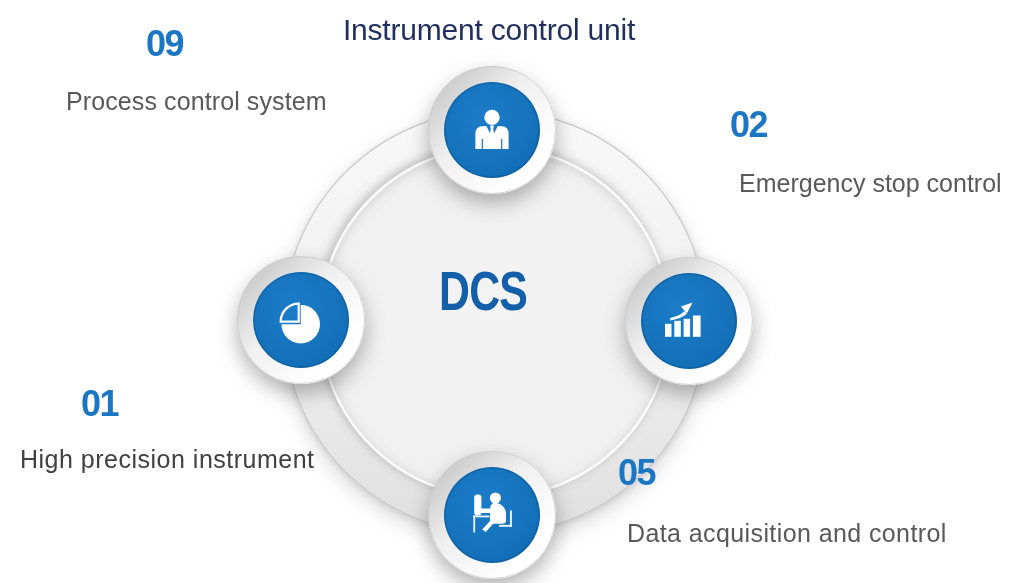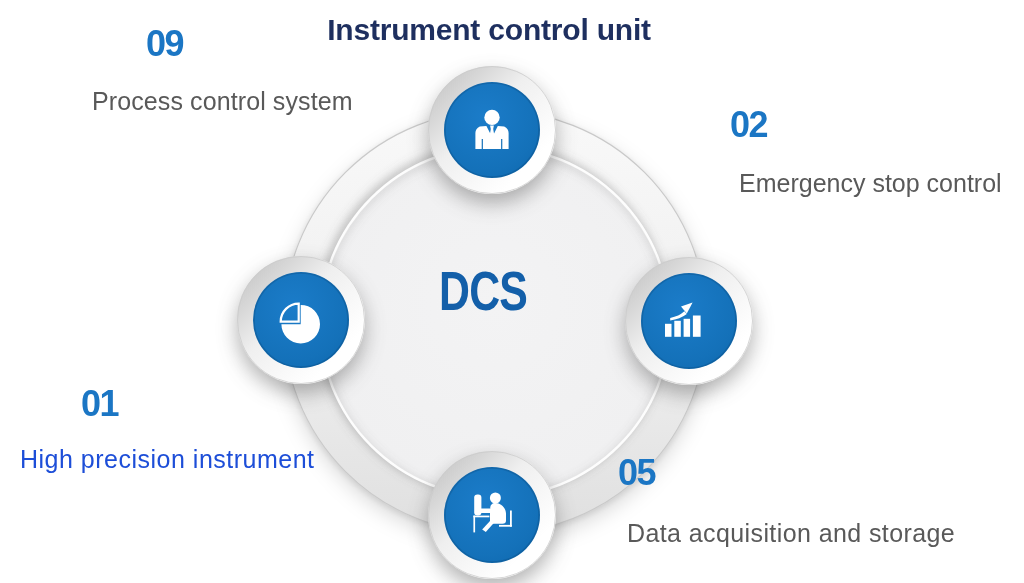--- a/index.html
+++ b/index.html
@@ -3,21 +3,21 @@
 <meta charset="utf-8">
 <style>
   html,body{margin:0;padding:0;}
   body{
     width:1024px;height:583px;position:relative;overflow:hidden;
     background:#ffffff;
     font-family:"Liberation Sans", sans-serif;
   }
   .abs{position:absolute;}
   .title{
-    font-weight:bold;font-size:30px;line-height:1;
+    font-weight:normal;font-size:30px;line-height:1;
     letter-spacing:-0.2px;white-space:nowrap;
     transform:translateX(-50%);
   }
   .num{
     font-weight:bold;font-size:36px;line-height:1;
     letter-spacing:-1.5px;white-space:nowrap;
   }
   .lbl{
     font-weight:normal;font-size:25px;line-height:1;
     white-space:nowrap;
@@ -140,22 +140,22 @@
       <path d="M -0.3 4.2 L -0.3 -15.1 A 19.3 19.3 0 1 1 -19.6 4.2 Z" fill="#ffffff"></path>
       <path d="M -2.3 1.6 L -2.3 -16.4 A 18 18 0 0 0 -20.3 1.6 Z" fill="none" stroke="#ffffff" stroke-width="2.2"></path>
     </g>
   </g>
 </svg>
 
 <div class="abs title" style="left:489px;top:15px;color:#1e2f5f;">Instrument control unit</div>
 <div class="abs dcs" style="left:439px;top:263px;color:#135fa9;transform-origin:left center;transform:scaleX(0.765);">DCS</div>
 
 <div class="abs num" style="left:146px;top:26px;color:#1b76c4;">09</div>
-<div class="abs lbl" style="left:92px;top:89px;color:#595959;letter-spacing:0.1px;">Process control system</div>
+<div class="abs lbl" style="left:66px;top:89px;color:#595959;letter-spacing:0.1px;">Process control system</div>
 
 <div class="abs num" style="left:730px;top:107px;color:#1b76c4;">02</div>
 <div class="abs lbl" style="left:739px;top:171px;color:#595959;letter-spacing:0px;">Emergency stop control</div>
 
 <div class="abs num" style="left:618px;top:455px;color:#1b76c4;">05</div>
-<div class="abs lbl" style="left:627px;top:521px;color:#595959;letter-spacing:0.4px;">Data acquisition and storage</div>
+<div class="abs lbl" style="left:627px;top:521px;color:#595959;letter-spacing:0.4px;">Data acquisition and control</div>
 
 <div class="abs num" style="left:81px;top:386px;color:#1b76c4;">01</div>
-<div class="abs lbl" style="left:20px;top:447px;color:#1d4ed8;letter-spacing:0.5px;text-align:center;">High precision instrument</div>
+<div class="abs lbl" style="left:20px;top:447px;color:#404040;letter-spacing:0.5px;text-align:center;">High precision instrument</div>
 
 </body></html>

